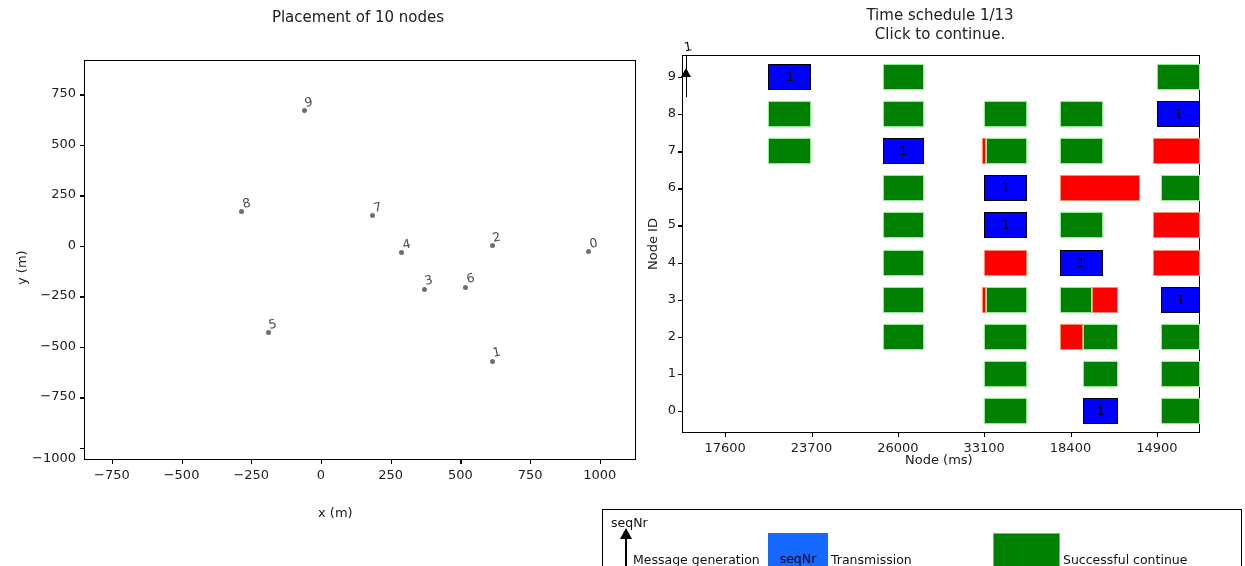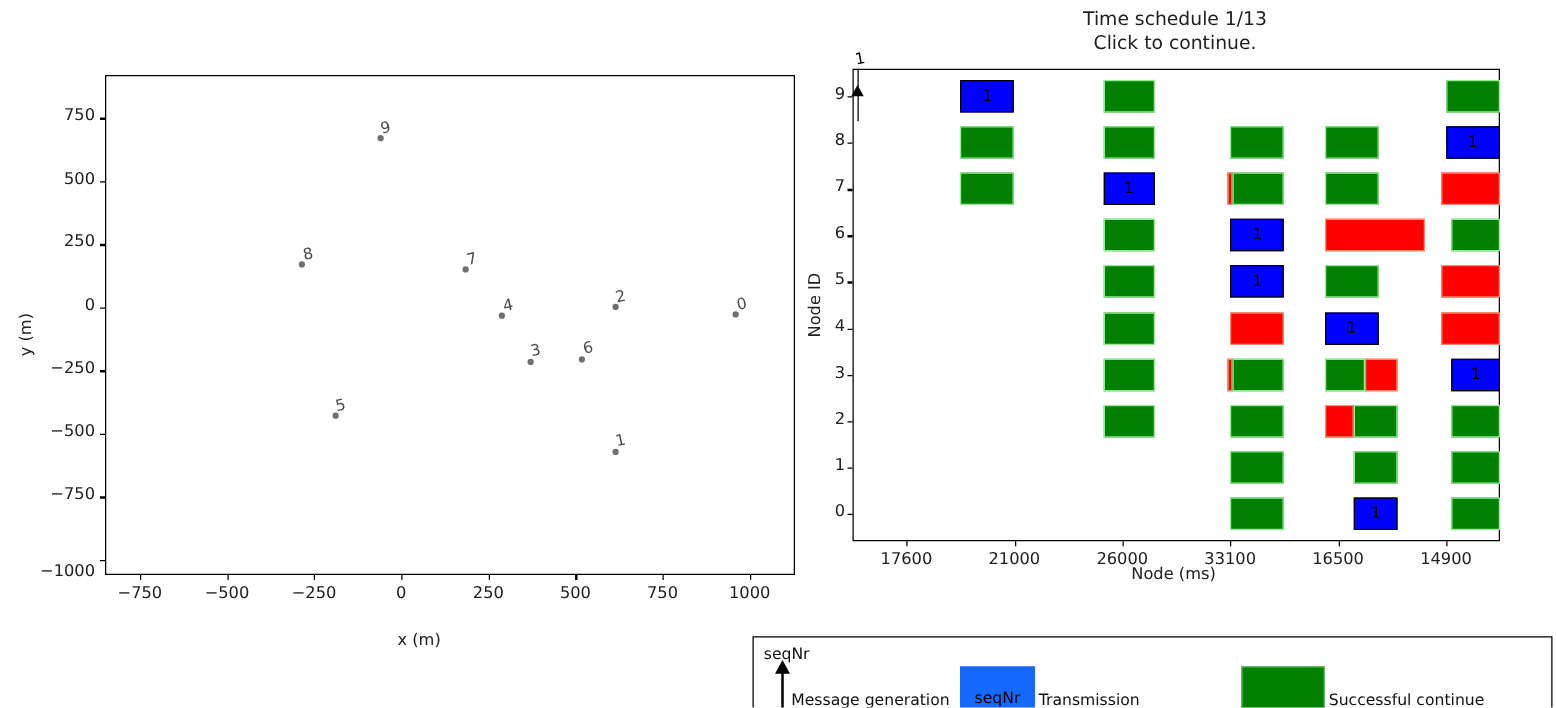--- a/index.html
+++ b/index.html
@@ -148,20 +148,21 @@
     border-left: 6px solid transparent;
     border-right: 6px solid transparent;
     border-bottom: 11px solid #000000;
   }
 </style>
 </head>
 <body>
 
 <div class="fig" id="scatter-panel" style="left:0;top:0;width:660px;height:566px;">
 
+  <div class="title" style="left:80px;top:8px;width:556px;">Placement of 10 nodes</div>
 
   <div class="plotframe" style="left:84px;top:60px;width:552px;height:400px;"></div>
 
   <div class="ylabel-rot" style="left:14px;top:285px;">y (m)</div>
   <div class="axis-label" style="left:318px;top:505px;">x (m)</div>
 
   <div id="scatter-yticks">
       <div class="tick tick-y" style="left: 18px; width: 58px; top: 85.3434px;">750</div>
       <div class="tickmark" style="left: 80px; top: 94.3434px; width: 4px; height: 1.2px;"></div>
       <div class="tick tick-y" style="left: 18px; width: 58px; top: 135.848px;">500</div>
@@ -249,27 +250,27 @@
       <div class="tick tick-y" style="left: -12px; width: 28px; top: 327.647px;">2</div>
       <div class="tickmark" style="left: 18px; top: 336.647px; width: 4px; height: 1.2px;"></div>
       <div class="tick tick-y" style="left: -12px; width: 28px; top: 364.706px;">1</div>
       <div class="tickmark" style="left: 18px; top: 373.706px; width: 4px; height: 1.2px;"></div>
       <div class="tick tick-y" style="left: -12px; width: 28px; top: 401.765px;">0</div>
       <div class="tickmark" style="left: 18px; top: 410.765px; width: 4px; height: 1.2px;"></div>
     </div>
   <div id="sched-xticks">
       <div class="tick tick-x" style="left: 25.1667px; width: 80px; top: 440px;">17600</div>
       <div class="tickmark" style="left: 65.1667px; top: 433px; width: 1.2px; height: 4px;"></div>
-      <div class="tick tick-x" style="left: 111.5px; width: 80px; top: 440px;">21000</div>
+      <div class="tick tick-x" style="left: 111.5px; width: 80px; top: 440px;">23700</div>
       <div class="tickmark" style="left: 151.5px; top: 433px; width: 1.2px; height: 4px;"></div>
       <div class="tick tick-x" style="left: 197.833px; width: 80px; top: 440px;">26000</div>
       <div class="tickmark" style="left: 237.833px; top: 433px; width: 1.2px; height: 4px;"></div>
       <div class="tick tick-x" style="left: 284.167px; width: 80px; top: 440px;">33100</div>
       <div class="tickmark" style="left: 324.167px; top: 433px; width: 1.2px; height: 4px;"></div>
-      <div class="tick tick-x" style="left: 370.5px; width: 80px; top: 440px;">16500</div>
+      <div class="tick tick-x" style="left: 370.5px; width: 80px; top: 440px;">18400</div>
       <div class="tickmark" style="left: 410.5px; top: 433px; width: 1.2px; height: 4px;"></div>
       <div class="tick tick-x" style="left: 456.833px; width: 80px; top: 440px;">14900</div>
       <div class="tickmark" style="left: 496.833px; top: 433px; width: 1.2px; height: 4px;"></div>
     </div>
   <div id="sched-bars">
       <div class="bar blue" style="left: 108.333px; top: 64.2353px; width: 43.1667px; height: 26px;">
         <div class="bar-text">1</div>
       </div>
       <div class="bar green" style="left: 108.333px; top: 101.294px; width: 43.1667px; height: 26px;"></div>
       <div class="bar green" style="left: 108.333px; top: 138.353px; width: 43.1667px; height: 26px;"></div>

